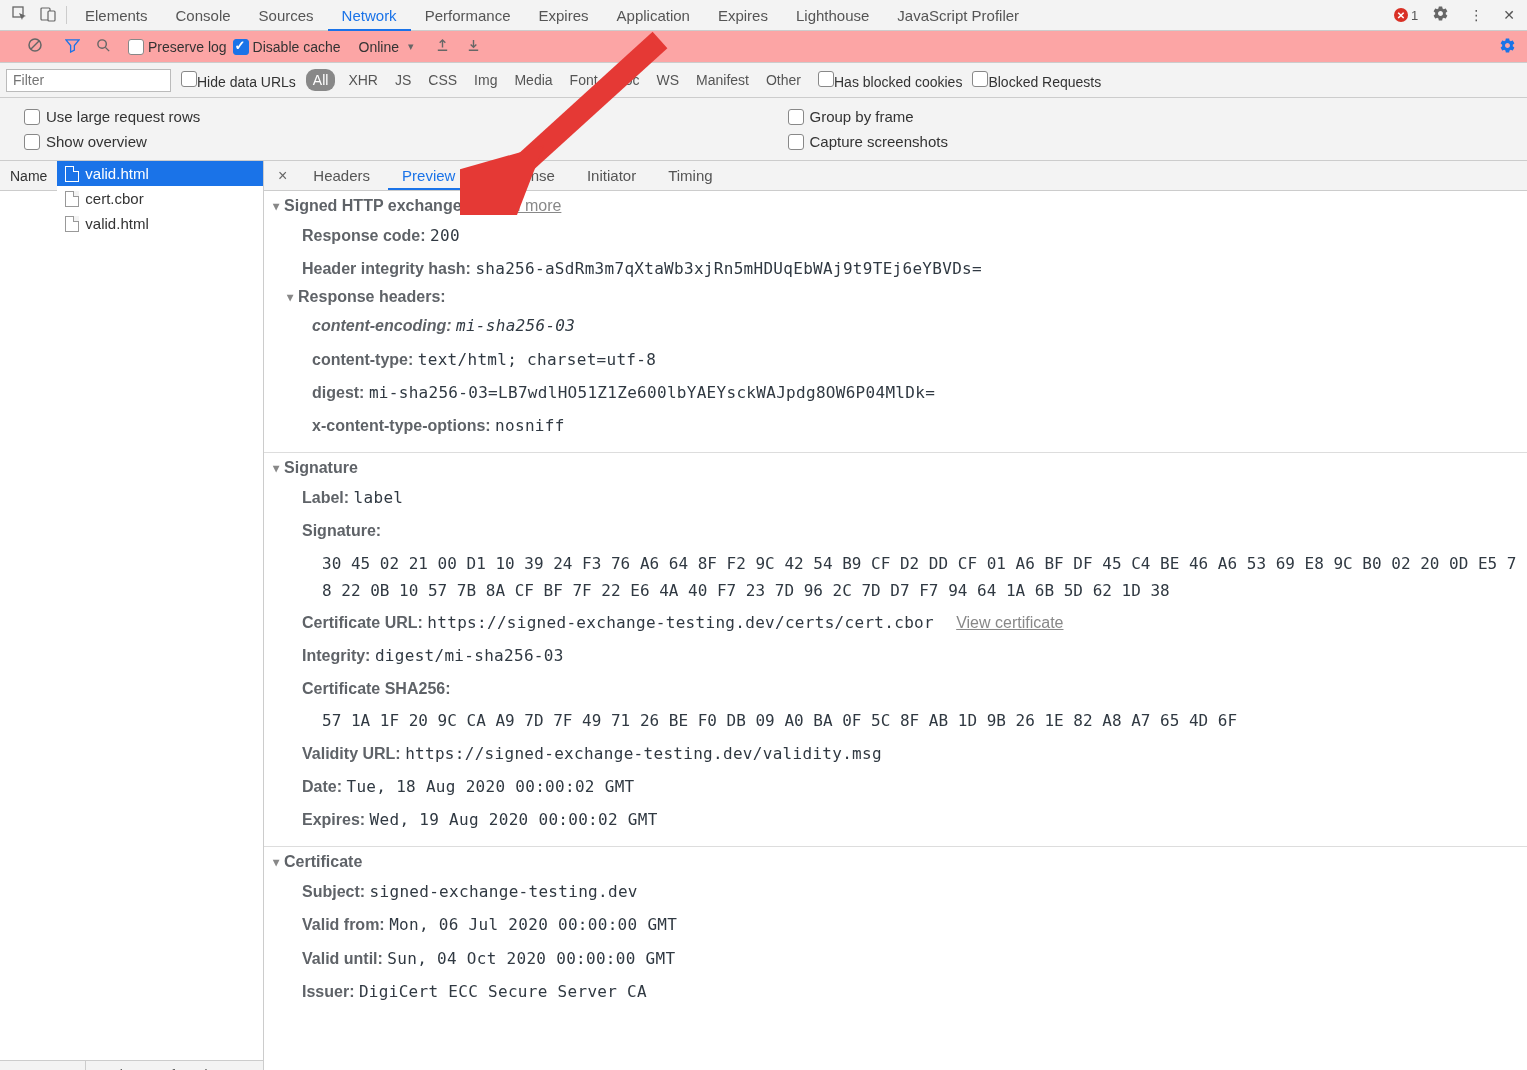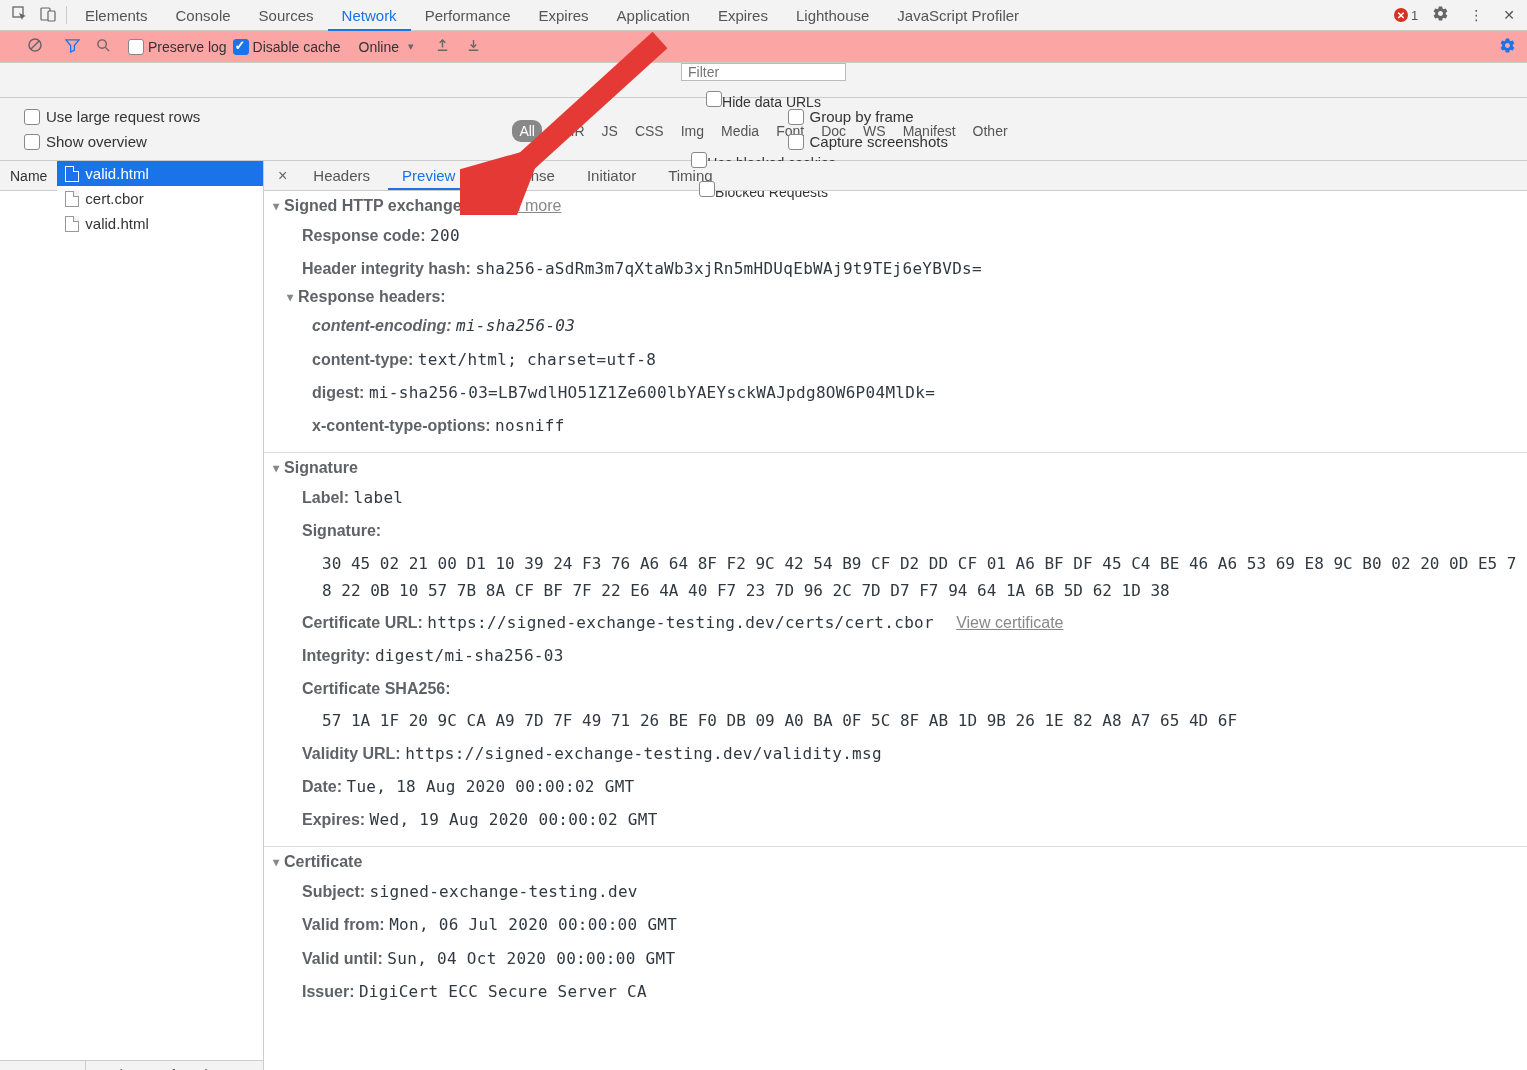--- a/index.html
+++ b/index.html
@@ -14,21 +14,21 @@
 .err-badge { display: flex; align-items: center; gap: 3px; font-size: 13px; color: #555; }
 .err-badge .circle { width: 14px; height: 14px; border-radius: 50%; background: #d93025; color: #fff; display: flex; align-items: center; justify-content: center; font-size: 10px; font-weight: bold; }
 .toolbar2 { display: flex; align-items: center; height: 32px; border-bottom: 1px solid #ccc; background: #fca5a5; padding: 0 6px; gap: 6px; }
 .rec-dot { width: 14px; height: 14px; border-radius: 50%; background: #d93025; }
 .toolbar2 .icon { color: #666; padding: 3px 5px; cursor: pointer; }
 .toolbar2 .funnel { color: #1a73e8; }
 .toolbar2 label { display: flex; align-items: center; gap: 4px; font-size: 14px; color: #333; }
 .toolbar2 select { border: none; background: transparent; font-size: 14px; padding: 2px 18px 2px 6px; appearance: none; color:#333; }
 .select-wrap { position: relative; display:flex; align-items:center;}
 .select-wrap::after { content:"▾"; position:absolute; right:4px; pointer-events:none; font-size:11px; color:#666;}
-.toolbar3 { display: flex; align-items: center; height: 35px; border-bottom: 1px solid #ccc; background: #f3f3f3; padding: 0 6px; gap: 10px; flex-direction: column; }
+.toolbar3 { display: flex; align-items: center; height: 35px; border-bottom: 1px solid #ccc; background: #f3f3f3; padding: 0 6px; gap: 10px; }
 .filter-input { width: 165px; height: 23px; border: 1px solid #bbb; background: #fff; padding: 0 6px; font-size: 14px; }
 .type-pill { padding: 3px 7px; border-radius: 9px; font-size: 14px; color: #555; cursor: pointer; }
 .type-pill.active { background: #888; color: #fff; }
 .type-row { display: flex; align-items: center; gap: 3px; }
 .optrow { display: flex; border-bottom: 1px solid #ccc; background: #f3f3f3; }
 .optcol { flex: 1; padding: 6px 24px; }
 .optcol label { display: flex; align-items: center; gap: 6px; font-size: 15px; color: #333; padding: 4px 0;}
 .main { display: flex; height: 927px; }
 .reqlist { width: 264px; border-right: 1px solid #ccc; display:flex; flex-direction:column; }
 .reqlist-header { height: 30px; border-bottom: 1px solid #ccc; display: flex; align-items: center; padding: 0 10px; font-size: 14px; color: #333; background:#f3f3f3;}

